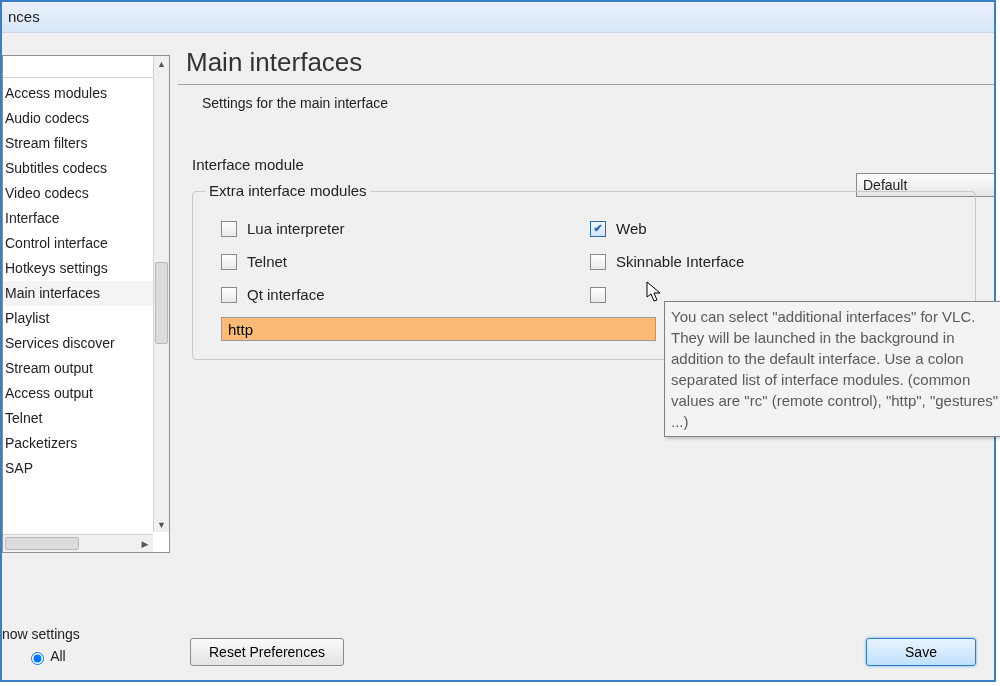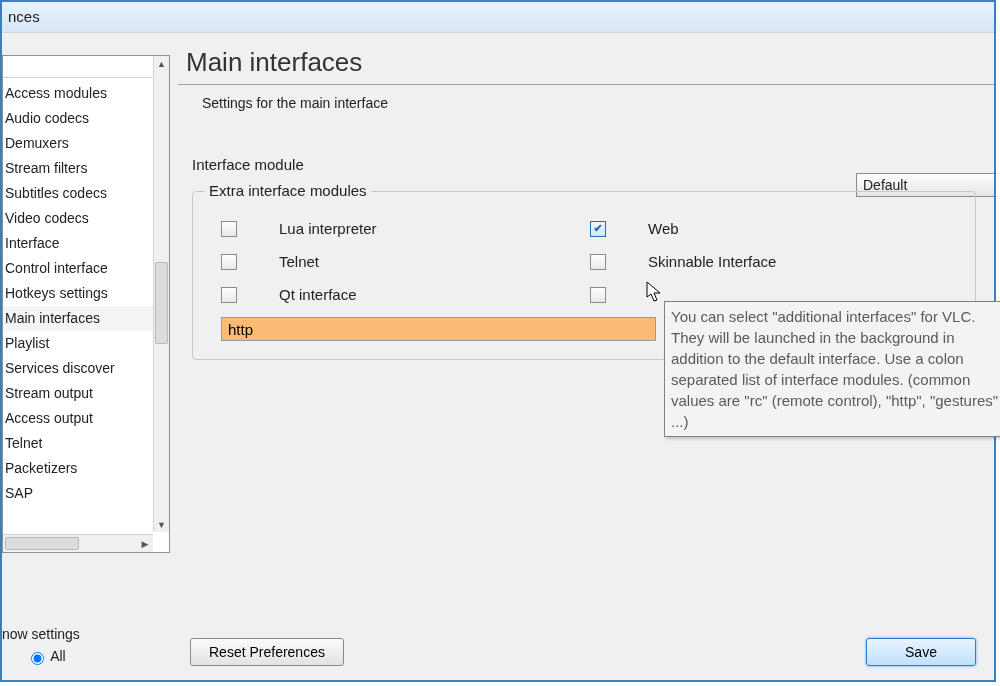--- a/index.html
+++ b/index.html
@@ -206,21 +206,20 @@
 }
 .ck-cols {
   display: flex;
 }
 .ck-col { flex: 1; }
 .ck {
   display: flex;
   align-items: center;
   height: 33px;
   font-size: 15px;
-  gap: 32px;
 }
 .ck .box {
   width: 14px; height: 14px;
   border: 1px solid #8a8a8a;
   background: linear-gradient(#fff,#e8e8e8);
   margin-right: 10px;
   display:flex;align-items:center;justify-content:center;
 }
 .ck .box.checked {
   border-color: #2b6db1;
@@ -303,21 +302,20 @@
   </div>
 
   <div class="body">
 
     <div class="left">
       <div class="tree-wrap">
         <input class="search-box" style="">
         <div class="tree-items" id="tree-items">
             <div class="tree-item">Access modules</div>
             <div class="tree-item">Audio codecs</div>
-            <div class="tree-item">Demuxers</div>
             <div class="tree-item">Stream filters</div>
             <div class="tree-item">Subtitles codecs</div>
             <div class="tree-item">Video codecs</div>
             <div class="tree-item">Interface</div>
             <div class="tree-item">Control interface</div>
             <div class="tree-item">Hotkeys settings</div>
             <div class="tree-item selected">Main interfaces</div>
             <div class="tree-item">Playlist</div>
             <div class="tree-item">Services discover</div>
             <div class="tree-item">Stream output</div>

